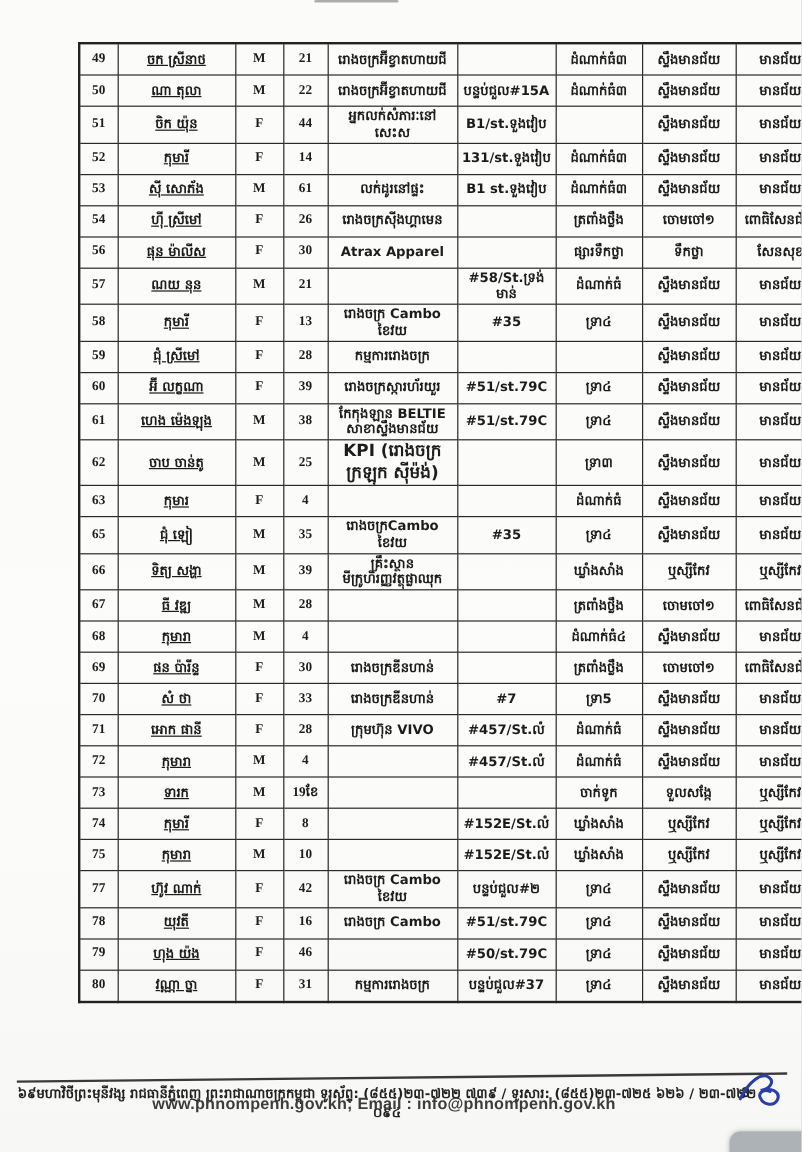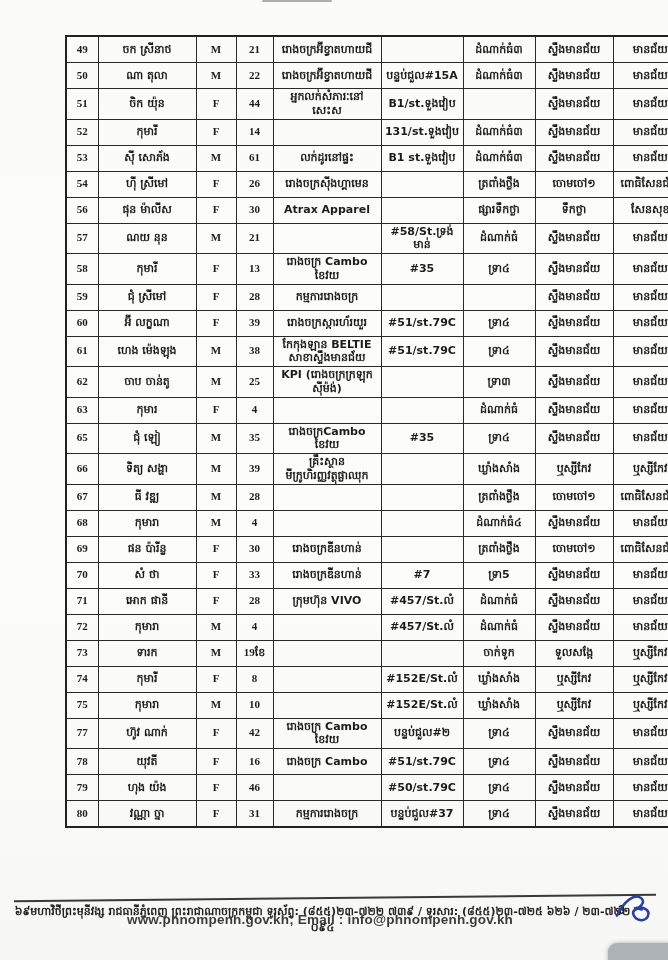--- a/index.html
+++ b/index.html
@@ -36,23 +36,23 @@
     overflow:hidden;
     font-size:11px;
     font-weight:700;
     line-height:1.25;
     white-space:pre-line;
   }
   td.col-no,td.col-sex,td.col-age{
     font-family:"Liberation Serif", serif;
     font-weight:400;font-size:13px;white-space:nowrap;
   }
-  td.col-name{text-align:left;padding-left:7px;}
+  td.col-name{text-align:left;padding-left:7px;text-decoration:underline;}
   td.col-address{font-size:10.5px;margin-left:35px;}
-  td.col-occupation.small{font-size:11px;}
+  td.col-occupation.small{font-size:14px;}
   col.c-no{width:32px;} col.c-name{width:98px;} col.c-sex{width:40px;}
   col.c-age{width:37px;} col.c-occ{width:108px;} col.c-addr{width:82px;}
   col.c-vill{width:72px;} col.c-sang{width:78px;} col.c-khan{width:75px;}
   
   .footer-rule{
     position:absolute;top:897px;left:14px;width:642px;height:0;
     border-top:2.5px solid #3a3a3a;
     transform:rotate(-0.6deg);
   }
   .footer-line1{

